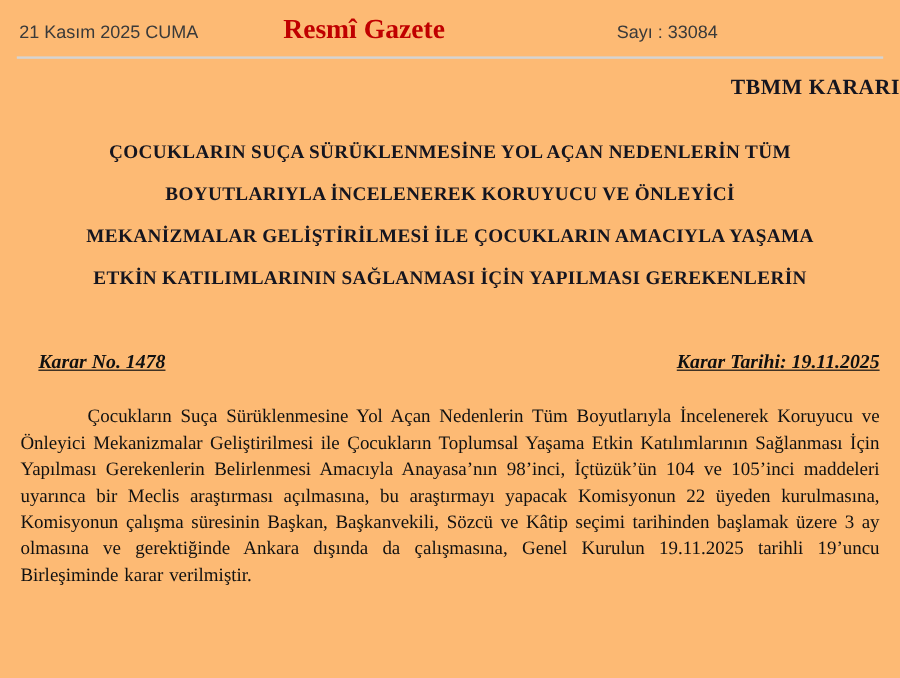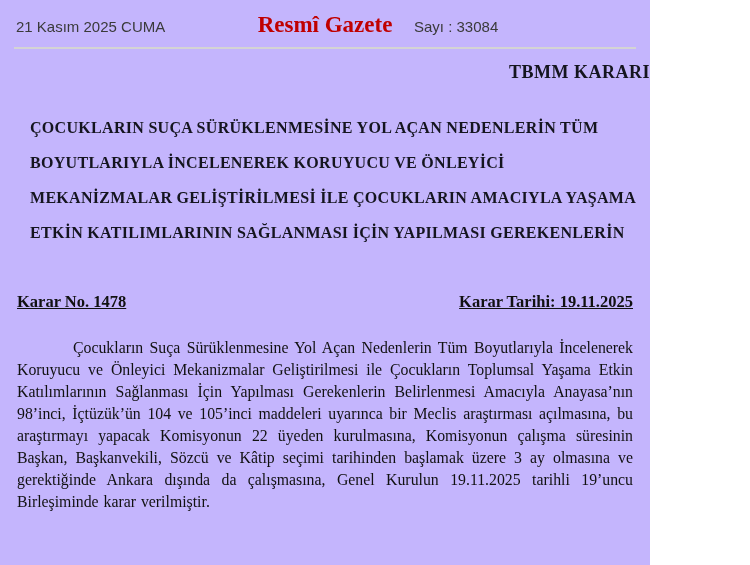--- a/index.html
+++ b/index.html
@@ -2,23 +2,23 @@
 <html><head>
 <meta charset="utf-8">
 <style>
   html, body {
     margin: 0;
     padding: 0;
     background: #ffffff;
   }
   .page {
     position: relative;
-    width: 650px;
+    width: 750px;
     height: 565px;
-    background: #c4b5fd;
+    background: #fdba74;
     overflow: hidden;
     font-family: "Liberation Serif", serif;
     color: #1a1a1a;
   }
   .gazette-header {
     display: flex;
     align-items: baseline;
     justify-content: space-between;
     padding: 12px 16px 0 16px;
   }
@@ -27,21 +27,21 @@
     font-size: 15px;
     color: #3a3a3a;
     white-space: nowrap;
     width: 220px;
   }
   .gazette-name {
     font-family: "Liberation Serif", serif;
     font-weight: bold;
     font-size: 23px;
     color: #c00000;
-    text-align: center;
+    text-align: left;
     flex: 1;
     white-space: nowrap;
   }
   .gazette-issue {
     font-family: "Liberation Sans", sans-serif;
     font-size: 15px;
     color: #3a3a3a;
     text-align: left;
     white-space: nowrap;
     width: 220px;
@@ -54,33 +54,35 @@
   .tbmm-heading {
     margin-top: 13px;
     text-align: right;
     font-weight: bold;
     font-size: 18px;
     letter-spacing: 0.5px;
     color: #15151f;
   }
   .decision-title {
     margin: 27px 30px 0 30px;
+    text-align: center;
     font-weight: bold;
     font-size: 16px;
     color: #15151f;
   }
   .decision-title .title-line {
     line-height: 35px;
     letter-spacing: 0.3px;
     white-space: nowrap;
   }
   .karar-row {
     display: flex;
     justify-content: space-between;
-    margin: 42px 17px 0 17px;
+    margin: 42px 17px 0 32px;
+    font-style: italic;
   }
   .karar-no, .karar-date {
     font-weight: bold;
     font-size: 16.5px;
     text-decoration: underline;
     white-space: nowrap;
     color: #111111;
   }
   .decision-body {
     margin: 25px 17px 0 17px;

